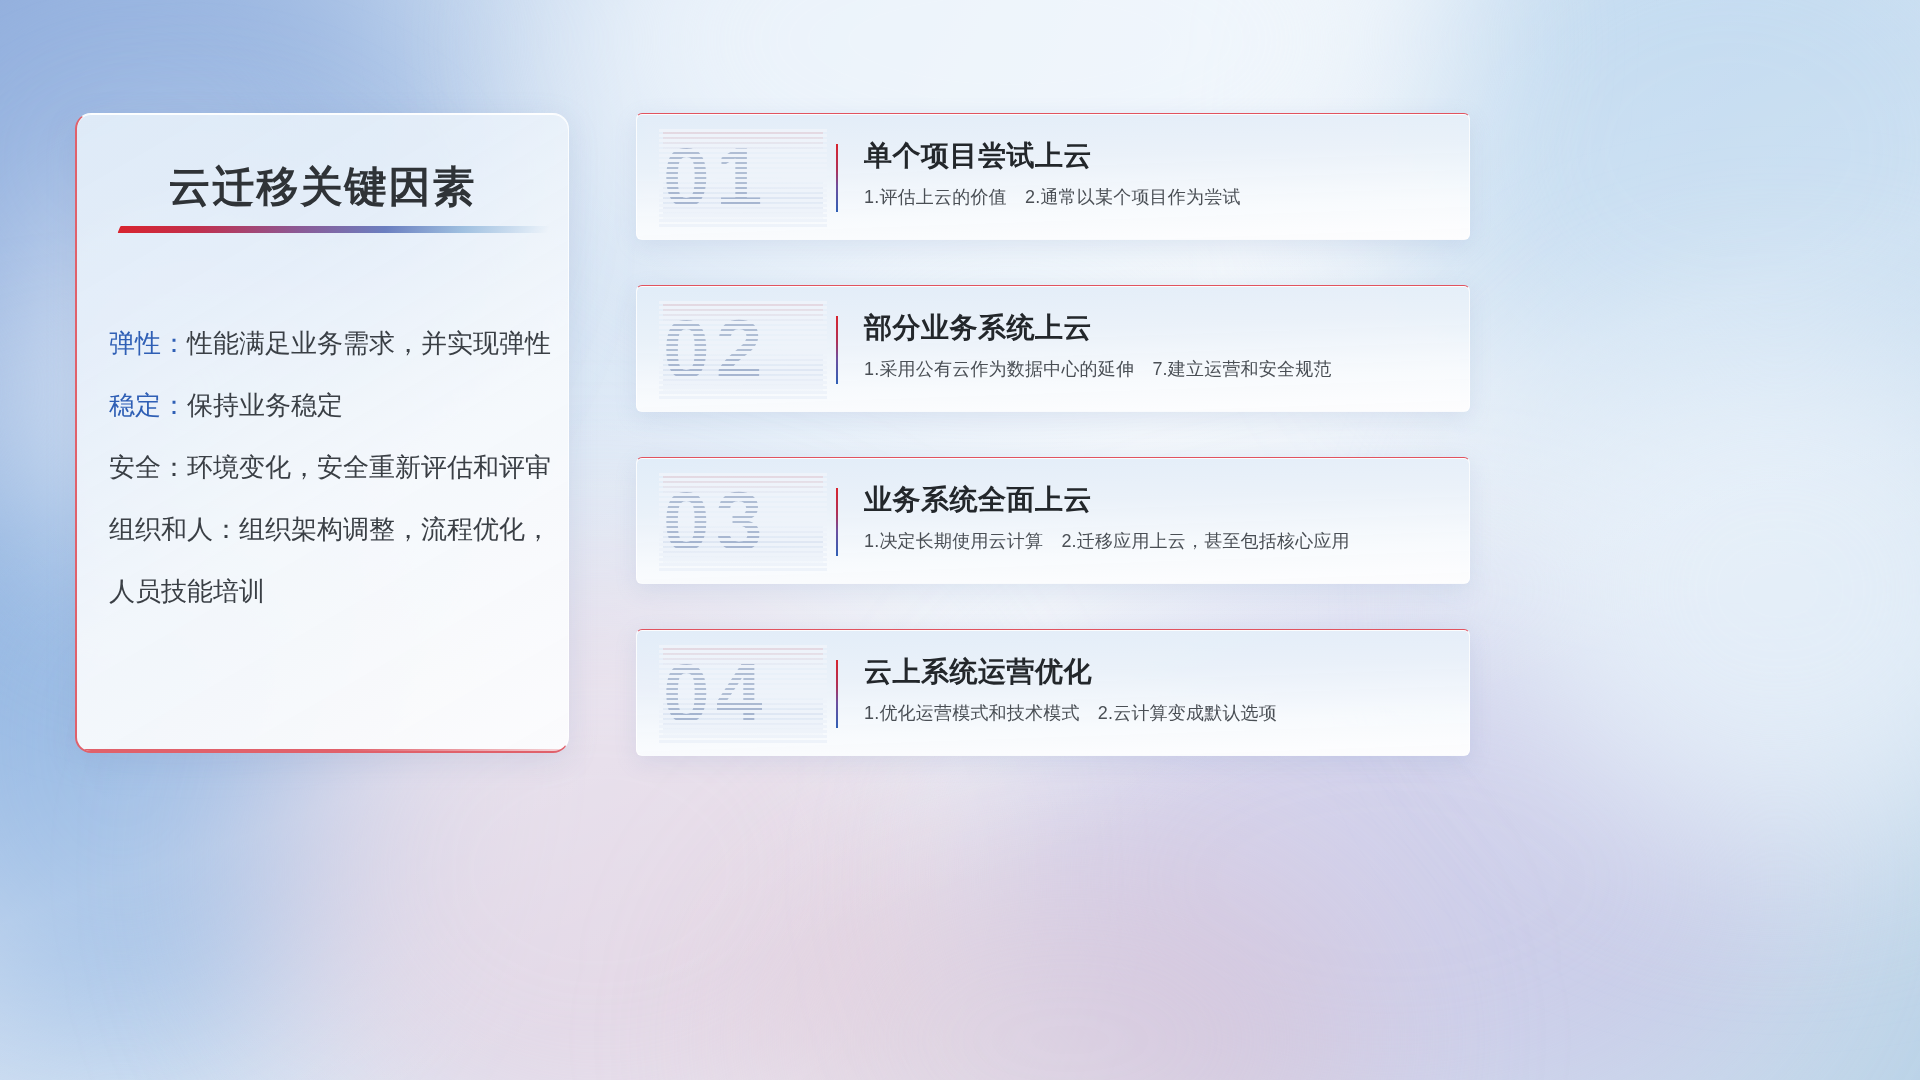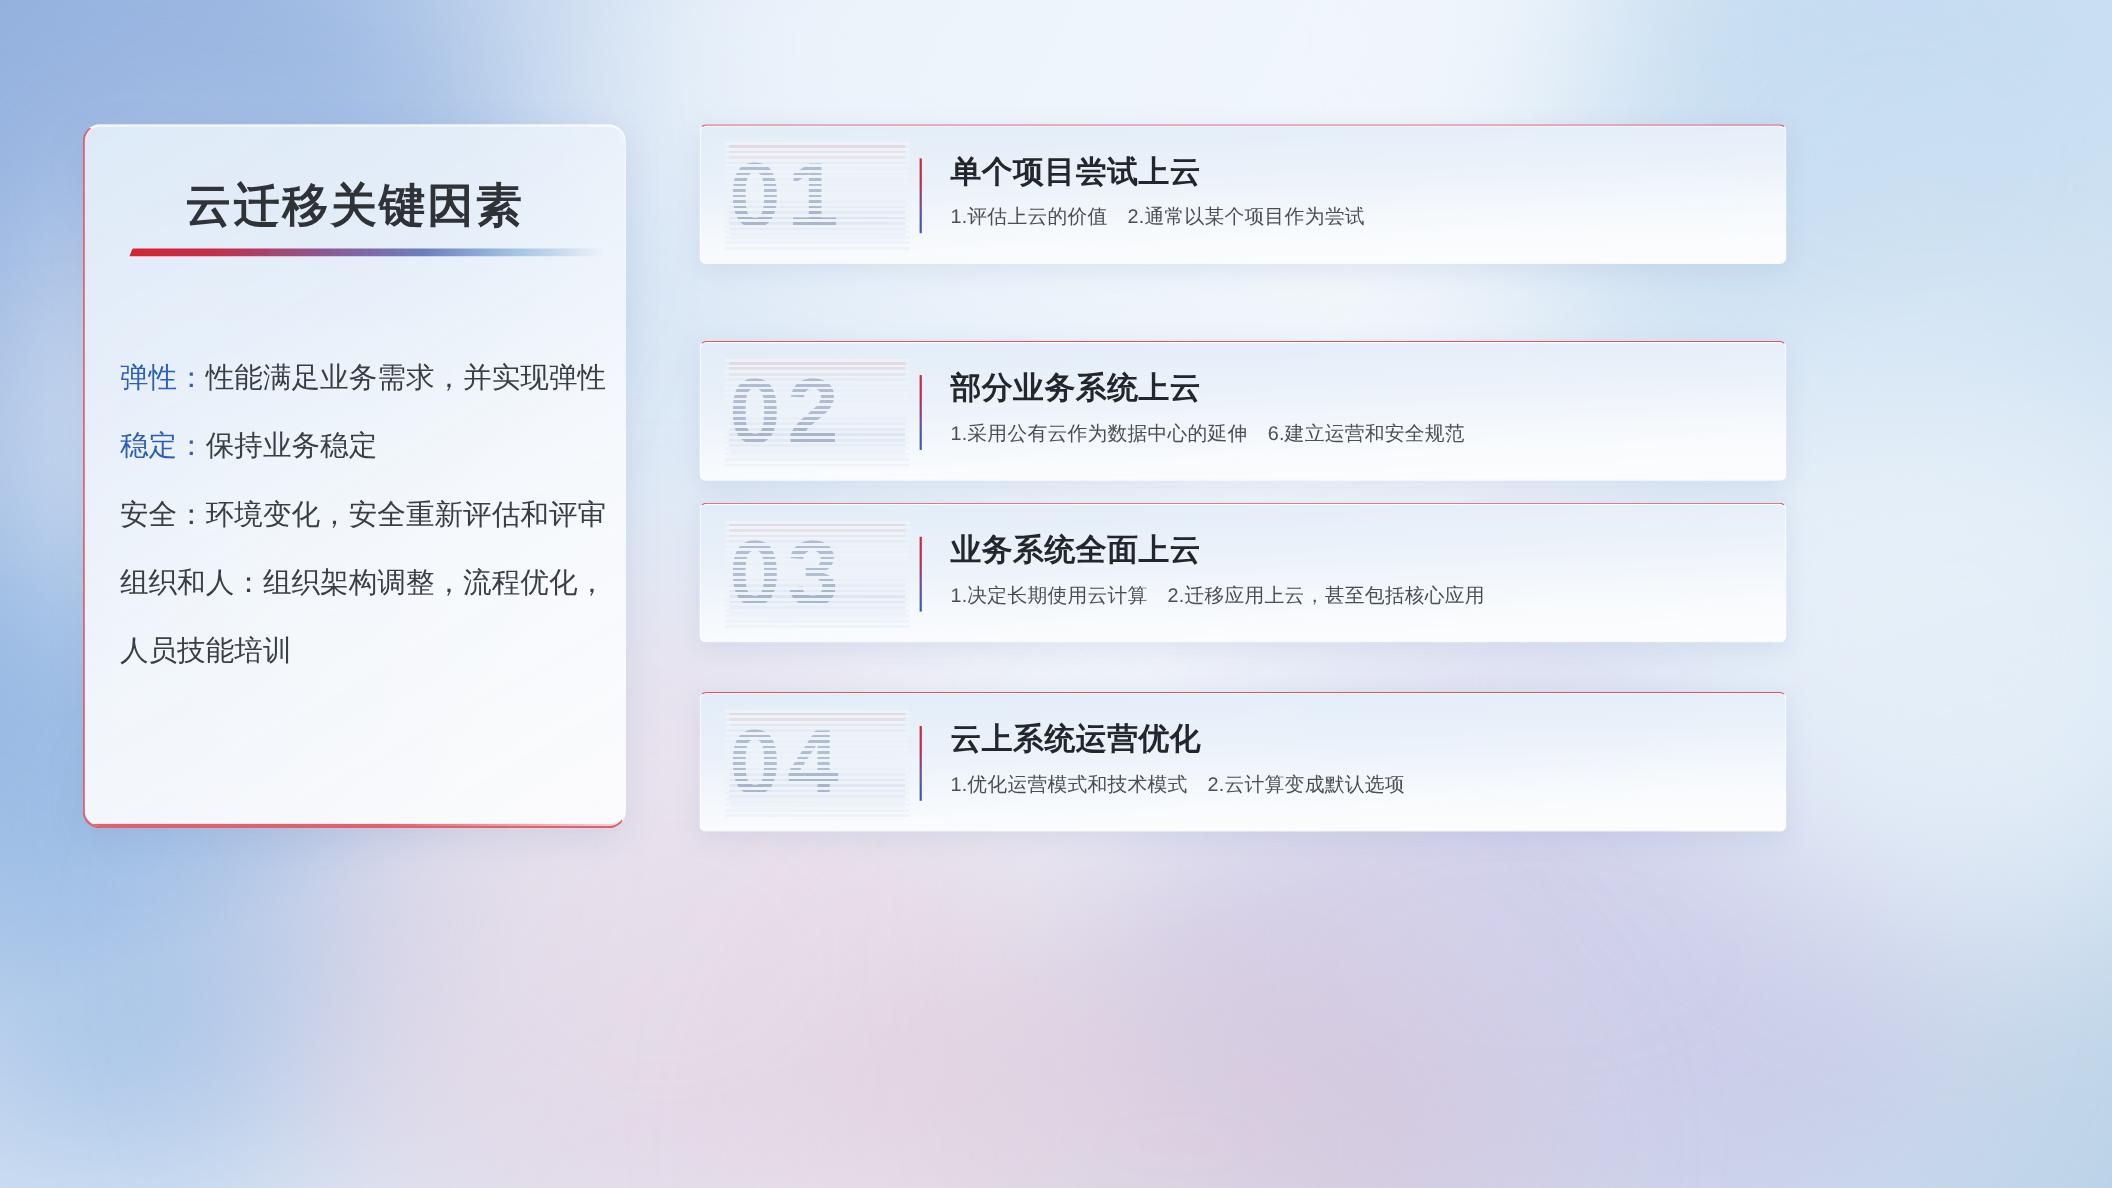--- a/index.html
+++ b/index.html
@@ -82,34 +82,34 @@
   .factor-list { position:absolute; left:32px; top:200px; right:20px; }
   .factor-row {
     font-size:26px; line-height:62px; color:#3a3f45;
     white-space:nowrap;
   }
   .factor-key { color:#2f5fb5; }
   .factor-key.plain { color:#3a3f45; }
 
   
   .card {
-    position:absolute; left:636px; width:988px; height:127px;
+    position:absolute; left:636px; width:834px; height:127px;
     border-radius:6px;
     background:linear-gradient(178deg,
         rgba(225,236,248,.97) 0%,
         rgba(234,241,249,.97) 38%,
         rgba(247,250,253,.98) 72%,
         rgba(253,253,254,.99) 100%);
     border:1px solid rgba(255,255,255,.8);
     border-top:1.6px solid #e1535f;
     box-shadow:0 6px 22px rgba(120,145,190,.16), inset 0 1px 0 rgba(255,255,255,.85);
     overflow:hidden;
   }
   #card-1 { top:113px; }
-  #card-2 { top:285px;margin-top:25px; }
+  #card-2 { top:285px; }
   #card-3 { top:457px; }
   #card-4 { top:629px; }
   .card-num-wrap{
     position:absolute; left:26px; top:50%; transform:translateY(-50%);
     width:160px; height:92px;
   }
   .num-glyph{
     position:absolute; inset:0;
     font-size:84px; font-weight:700; letter-spacing:6px;
     line-height:92px;
@@ -196,21 +196,21 @@
 
   <article class="card" id="card-2">
     <div class="card-num-wrap">
       <div class="num-glyph">02</div>
       <div class="num-tint"></div>
       <div class="num-mask"></div>
     </div>
     <div class="card-divider"></div>
     <div class="card-text">
       <div class="card-title">部分业务系统上云</div>
-      <div class="card-sub">1.采用公有云作为数据中心的延伸　6.建立运营和安全规范</div>
+      <div class="card-sub">1.采用公有云作为数据中心的延伸　7.建立运营和安全规范</div>
     </div>
   </article>
 
   <article class="card" id="card-3">
     <div class="card-num-wrap">
       <div class="num-glyph">03</div>
       <div class="num-tint"></div>
       <div class="num-mask"></div>
     </div>
     <div class="card-divider"></div>

